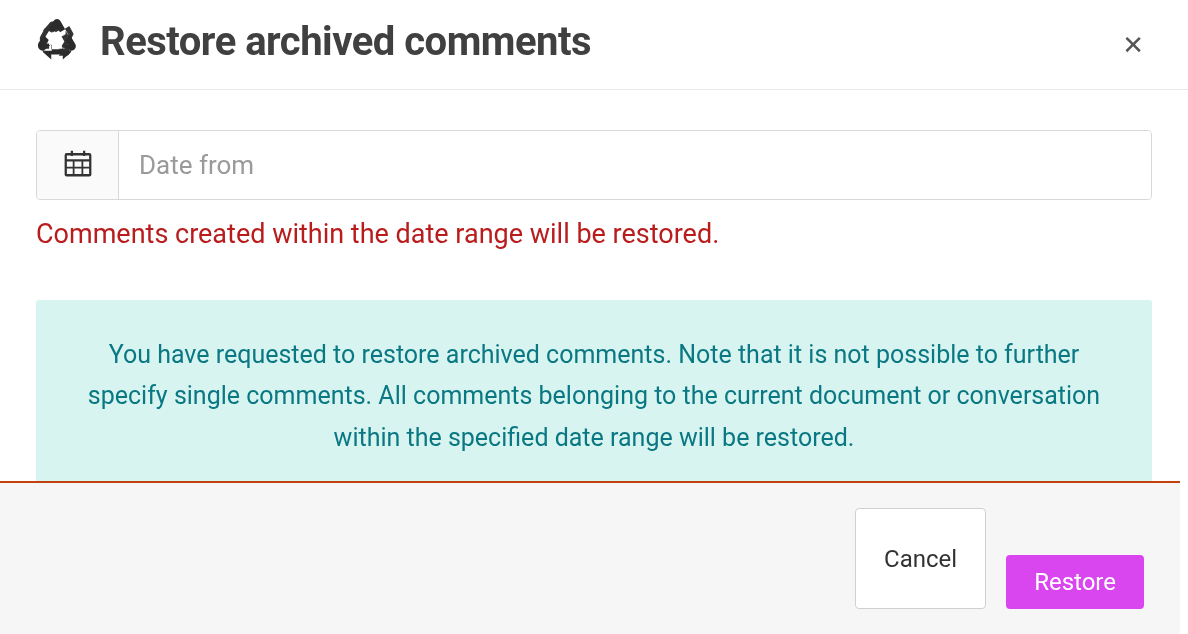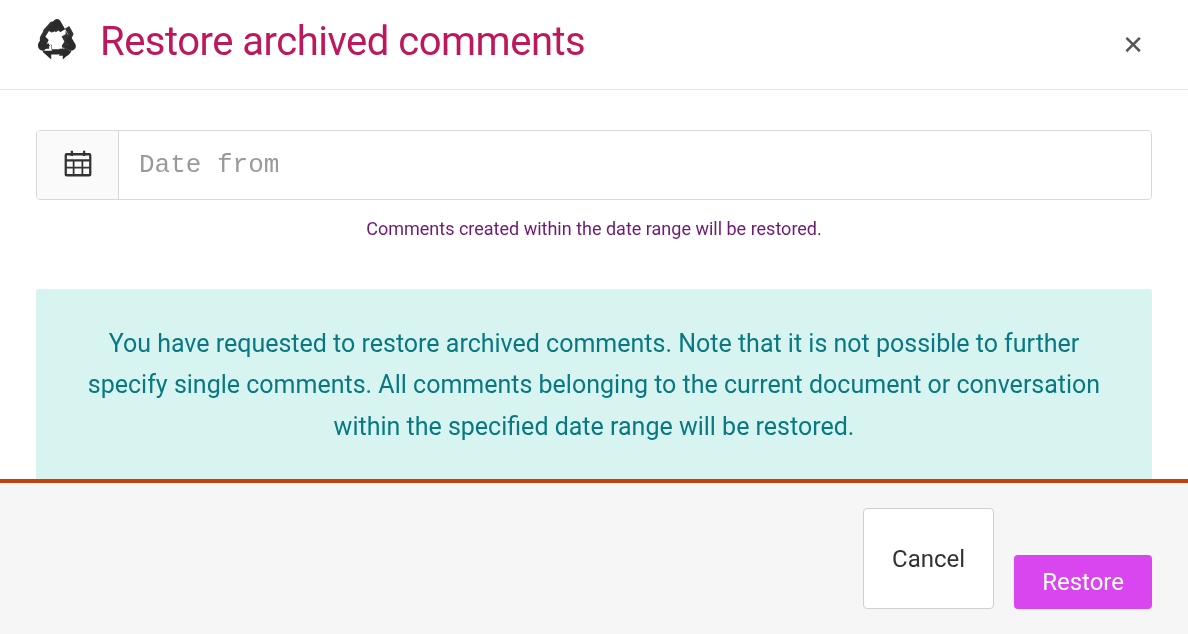--- a/index.html
+++ b/index.html
@@ -26,43 +26,42 @@
       align-items: center;
       gap: 22px;
     }
     .recycle-icon {
       width: 42px;
       height: 42px;
       flex-shrink: 0;
     }
     .modal-title {
       font-size: 40px;
-      font-weight: 400;
-      color: #be185d;
+      font-weight: 700;
+      color: #404040;
       letter-spacing: -0.5px;
     }
     .close-btn {
       background: none;
       border: none;
       font-size: 26px;
       color: #555;
       cursor: pointer;
       padding: 4px 8px;
       line-height: 1;
       font-weight: 300;
       margin-top: 6px;
     }
     .modal-body {
       padding: 40px 36px 36px 36px;
     }
     .date-inputs {
       display: flex;
       gap: 40px;
       margin-bottom: 18px;
-      font-family: Liberation Mono, monospace;
     }
     .input-group {
       display: flex;
       flex: 1;
       border: 1px solid #d8d8d8;
       border-radius: 4px;
       overflow: hidden;
       height: 70px;
     }
     .input-addon {
@@ -83,47 +82,46 @@
       outline: none;
       padding: 0 20px;
       font-size: 26px;
       color: #333;
       font-family: inherit;
     }
     .date-input::placeholder {
       color: #9a9a9a;
     }
     .helper-text {
-      font-size: 18px;
-      color: #701a75;
+      font-size: 27px;
+      color: #b91c1c;
       margin-bottom: 50px;
-      text-align: center;
     }
     .info-box {
       background: #d8f4f0;
       padding: 34px 38px;
       border-radius: 3px;
     }
     .info-text {
       font-size: 25px;
       color: #0a7883;
       line-height: 1.65;
       text-align: center;
     }
     .modal-footer {
       position: absolute;
       bottom: 0;
       left: 0;
-      right: 0;
+      right: 8px;
       background: #f6f6f6;
       padding: 25px 36px;
       display: flex;
       justify-content: flex-end;
       gap: 20px;
-      border-top: 4px solid #c2410c;
+      border-top: 2px solid #c2410c;
     }
     .btn {
       padding: 13px 28px;
       font-size: 24px;
       border-radius: 4px;
       cursor: pointer;
       font-family: inherit;
       border: 1px solid transparent;
     }
     .btn-cancel {

